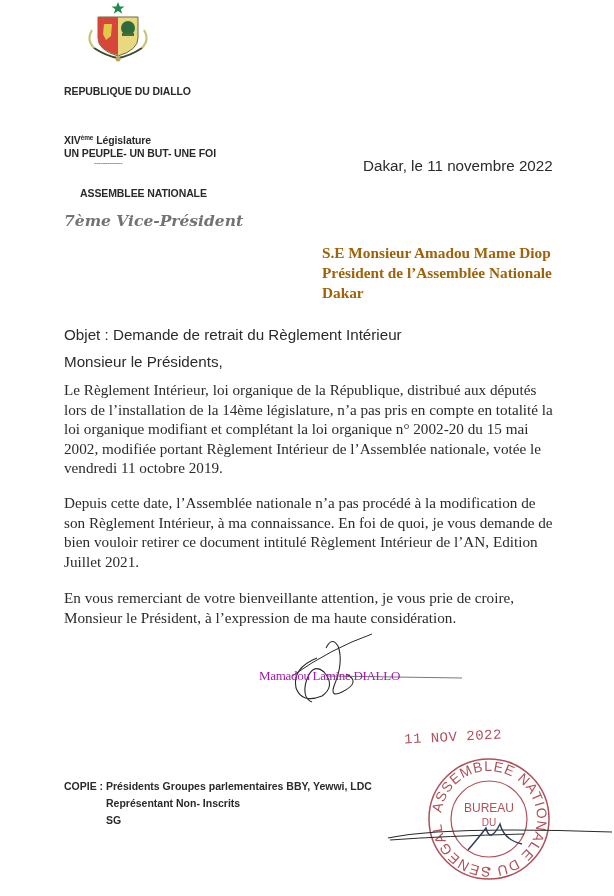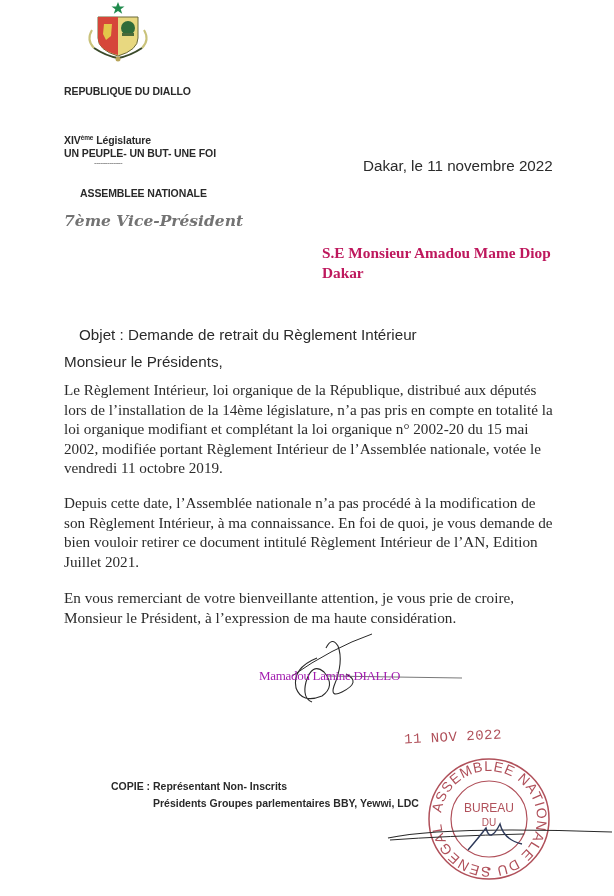--- a/index.html
+++ b/index.html
@@ -2,21 +2,21 @@
 <html><head>
 <meta charset="utf-8">
 <style>
   html, body { margin: 0; padding: 0; background: #ffffff; }
   body { width: 614px; height: 896px; position: relative; overflow: hidden; color: #2b2b2b; }
   .abs { position: absolute; }
   .hdr { font-family: "Liberation Sans", sans-serif; font-weight: bold; font-size: 10.5px; color: #2a2a2a; letter-spacing: -0.1px; }
   .serif { font-family: Liberation Sans, sans-serif; font-size: 15.2px; color: #2b2b2b; }
   .bodyp { font-family: "Liberation Serif", serif; font-size: 15.2px; line-height: 19.6px; color: #2b2b2b; width: 560px; }
   .script { font-family: "DejaVu Serif", serif; font-style: italic; font-weight: bold; font-size: 15.5px; color: #737373; }
-  .recip { font-family: "Liberation Serif", serif; font-weight: bold; font-size: 15.3px; line-height: 20px; color: #be185d; }
+  .recip { font-family: "Liberation Serif", serif; font-weight: bold; font-size: 15.3px; line-height: 20px; color: #a16207; }
   sup { font-size: 6.5px; vertical-align: 4px; }
   .copie { font-family: "Liberation Sans", sans-serif; font-weight: bold; font-size: 10.5px; color: #2a2a2a; line-height: 17px; }
 </style>
 </head>
 <body>
 
 <div class="abs" style="left:78px; top:0px; width:80px; height:62px;">
   <svg width="80" height="62" viewBox="0 0 80 62">
     <polygon points="40,2 41.8,6.5 46.5,6.5 42.7,9.2 44.2,13.8 40,11 35.8,13.8 37.3,9.2 33.5,6.5 38.2,6.5" fill="#1f8a4c"></polygon>
     <path d="M14,30 Q8,40 16,48" stroke="#c9c27a" stroke-width="2" fill="none"></path>
@@ -37,24 +37,25 @@
   <span>XIV</span><sup>ème</sup><span> Législature</span>
 </div>
 <div class="abs" style="left:94px; top:158px; font-family:'Liberation Sans',sans-serif; font-size:8px; color:#555; letter-spacing:-0.5px;">-------------</div>
 <div class="abs hdr" style="left:80px; top:187px;">ASSEMBLEE NATIONALE</div>
 <div class="abs script" style="left:64px; top:211px;">7ème Vice-Président</div>
 
 <div class="abs serif" style="left:363px; top:157px;">Dakar, le  11 novembre 2022</div>
 
 <div class="abs" style="left:322px; top:243px;">
   <div class="recip">S.E  Monsieur Amadou Mame Diop</div>
+  <div class="recip">Président de l’Assemblée Nationale</div>
   <div class="recip" style="display:inline-block;">Dakar</div>
 </div>
 
-<div class="abs serif" style="left:79px; top:326px;">Objet : Demande de retrait du Règlement Intérieur</div>
+<div class="abs serif" style="left:64px; top:326px;">Objet : Demande de retrait du Règlement Intérieur</div>
 <div class="abs serif" style="left:64px; top:353px;">Monsieur le Présidents,</div>
 
 <div class="abs bodyp" style="left:64px; top:380px;">
   <div>Le Règlement Intérieur, loi organique de la République, distribué aux députés</div>
   <div>lors de l’installation de la 14ème législature, n’a pas pris en compte en totalité la</div>
   <div>loi organique modifiant et complétant la loi organique  n° 2002-20 du 15 mai</div>
   <div>2002, modifiée portant Règlement Intérieur de l’Assemblée nationale, votée  le</div>
   <div>vendredi 11 octobre 2019.</div>
 </div>
 
@@ -100,20 +101,21 @@
 
 <div class="abs" style="left:384px; top:810px; width:230px; height:50px;">
   <svg width="230" height="50" viewBox="0 0 230 50">
     <path d="M4,28 Q60,16 228,22" stroke="#2a2a2a" stroke-width="1.2" fill="none"></path>
     <path d="M6,30 Q60,26 140,24" stroke="#2a2a2a" stroke-width="1" fill="none"></path>
     <path d="M84,40 Q96,26 102,18 Q106,34 116,14 Q120,30 138,34" stroke="#2e3a5a" stroke-width="1.4" fill="none"></path>
   </svg>
 </div>
 
 <div class="abs copie" style="left:64px; top:778px;">
-  <div style="display:flex;margin-left:47px;">
+  <div style="display:flex;">
     <span style="white-space:pre;">COPIE : </span>
     <div>
+      <div>Présidents Groupes parlementaires BBY, Yewwi, LDC</div>
       <div>Représentant Non- Inscrits</div>
-      <div>Présidents Groupes parlementaires BBY, Yewwi, LDC</div>
+      <div>SG</div>
     </div>
   </div>
 </div>
 
 </body></html>

